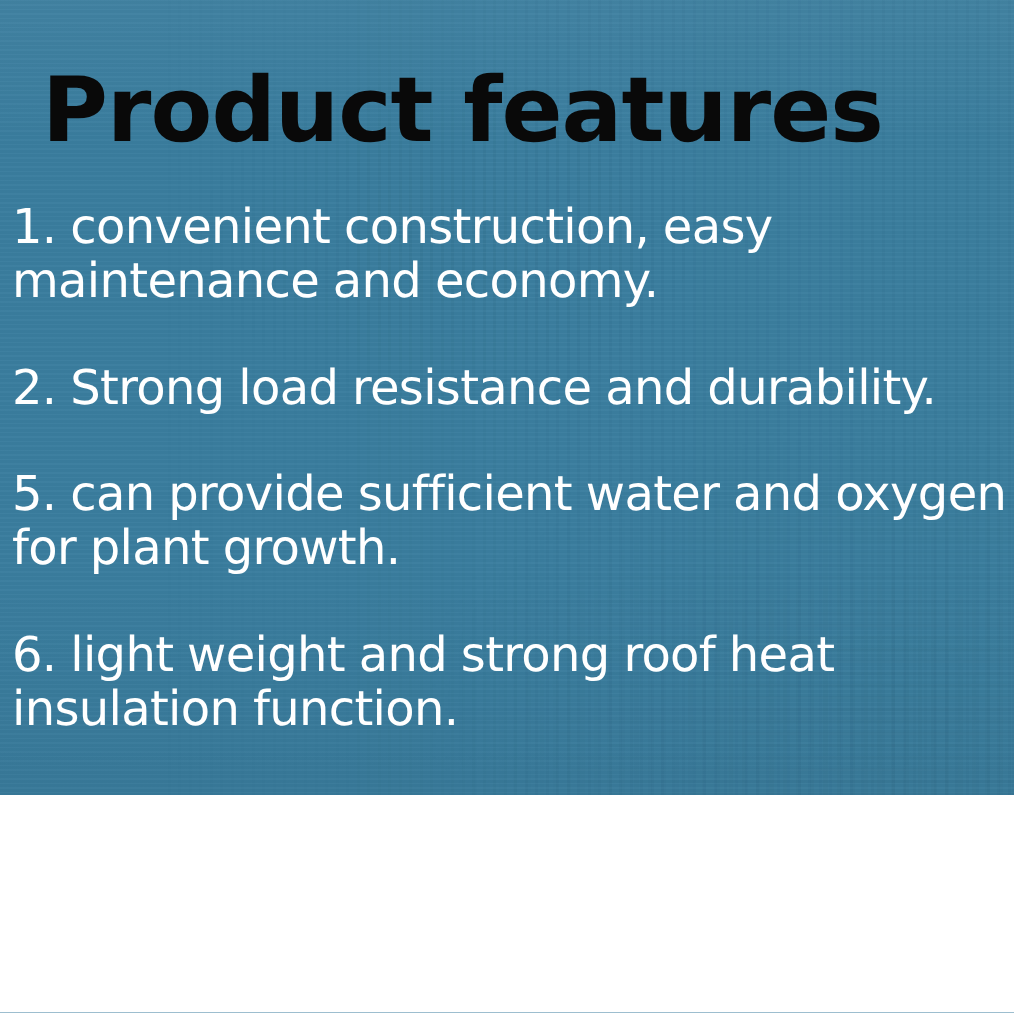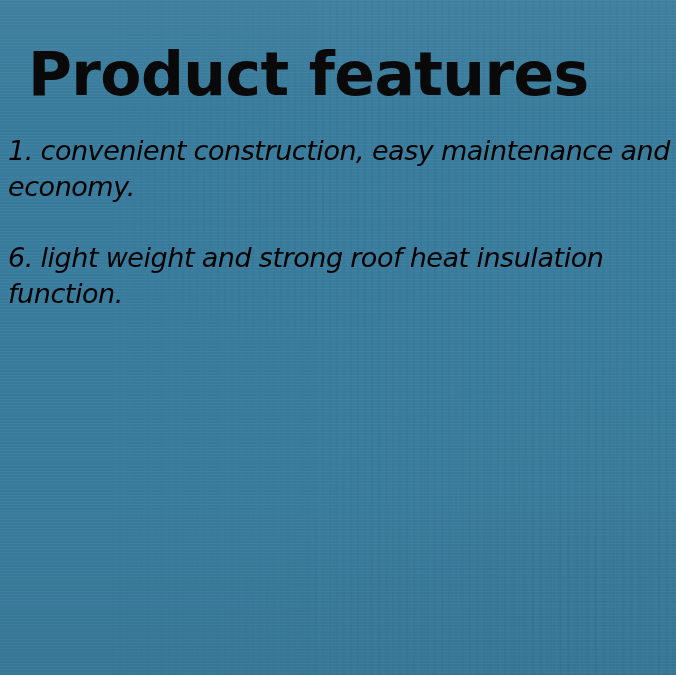--- a/index.html
+++ b/index.html
@@ -9,21 +9,21 @@
   body {
     width: 676px;
     height: 675px;
     overflow: hidden;
     font-family: "DejaVu Sans", sans-serif;
   }
 
   #slide {
     position: relative;
     width: 676px;
-    height: 675px;
+    height: 530px;
     box-sizing: border-box;
     background-color: #3a7d9e;
     overflow: hidden;
   }
 
   
   .tex {
     position: absolute;
     inset: 0;
     pointer-events: none;
@@ -94,28 +94,27 @@
     top: 133px;
     width: 668px;
     margin: 0;
     padding: 0;
     list-style: none;
   }
 
   .feature-item {
     font-family: "DejaVu Sans", sans-serif;
     font-weight: normal;
-    font-size: 27px;
+    font-size: 32px;
     line-height: 36px;
     letter-spacing: -0.45px;
-    color: #000000;
+    color: #ffffff;
     margin: 0 0 35px 0;
     text-indent: 0;
     word-spacing: -0.5px;
-    font-style: italic;
   }
   .feature-item:last-child {
     margin-bottom: 0;
   }
 </style>
 </head>
 <body>
 
 <div id="slide">
 
@@ -124,17 +123,19 @@
   <div class="tex tex-grid2"></div>
   <div class="tex tex-grid"></div>
   <div class="tex tex-vignette"></div>
 
   <div class="content">
 
     <h1 class="slide-title">Product features</h1>
 
     <ul class="features-list">
       <li class="feature-item">1. convenient construction, easy maintenance and economy.</li>
+      <li class="feature-item">2. Strong load resistance and durability.</li>
+      <li class="feature-item">5. can provide sufficient water and oxygen for plant growth.</li>
       <li class="feature-item">6. light weight and strong roof heat insulation function.</li>
     </ul>
 
   </div>
 </div>
 
 </body></html>

